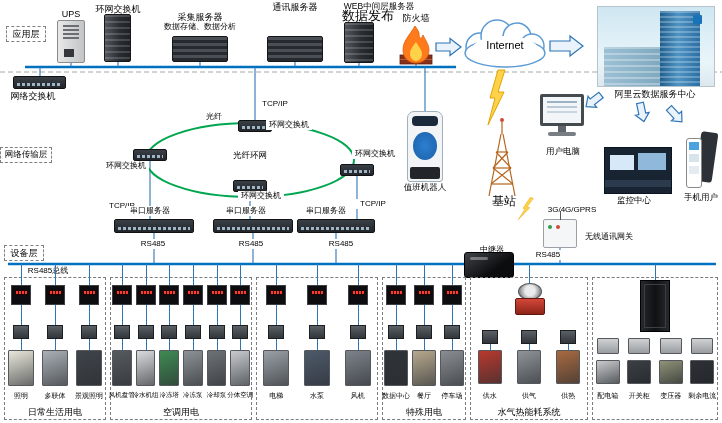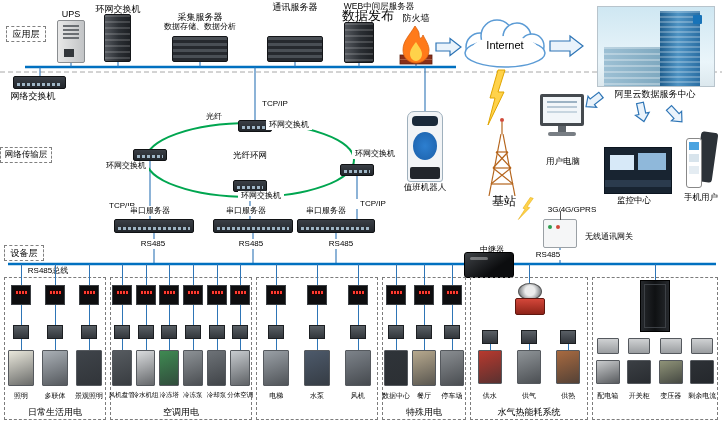--- a/index.html
+++ b/index.html
@@ -213,21 +213,21 @@
   </div>
   <div class="lbl" style="left:401px;top:182px;width:48px;font-size:8.5px;">值班机器人</div>
 
   <div class="lbl nobg" style="left:491px;top:196px;width:26px;font-size:12px;">基站</div>
 
   <div id="userpc">
     <div class="mon"></div>
     <div class="stand"></div>
     <div class="pbase"></div>
   </div>
-  <div class="lbl nobg" style="left:543px;top:156px;width:40px;font-size:8.5px;">用户电脑</div>
+  <div class="lbl nobg" style="left:543px;top:146px;width:40px;font-size:8.5px;">用户电脑</div>
 
   <div id="monctr">
     <div class="sc1"></div>
     <div class="sc2"></div>
     <div class="desk"></div>
   </div>
   <div class="lbl nobg" style="left:612px;top:195px;width:44px;font-size:8.5px;">监控中心</div>
 
   <div id="phoneu">
     <div class="p2"></div>

